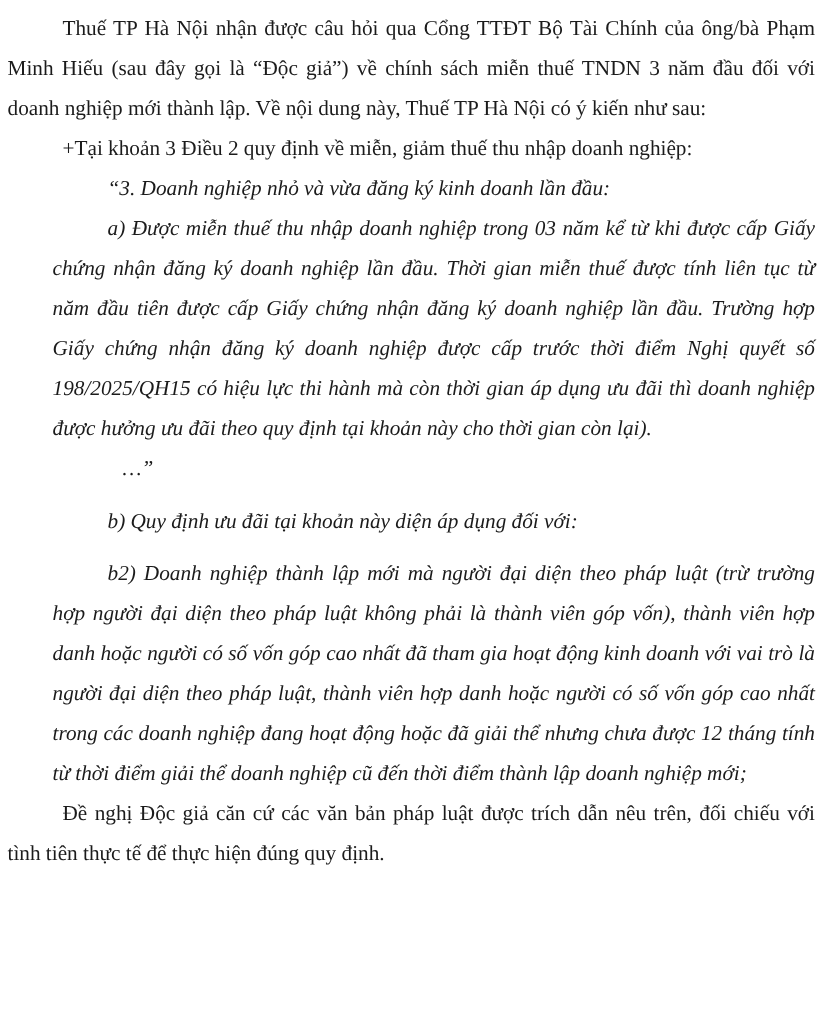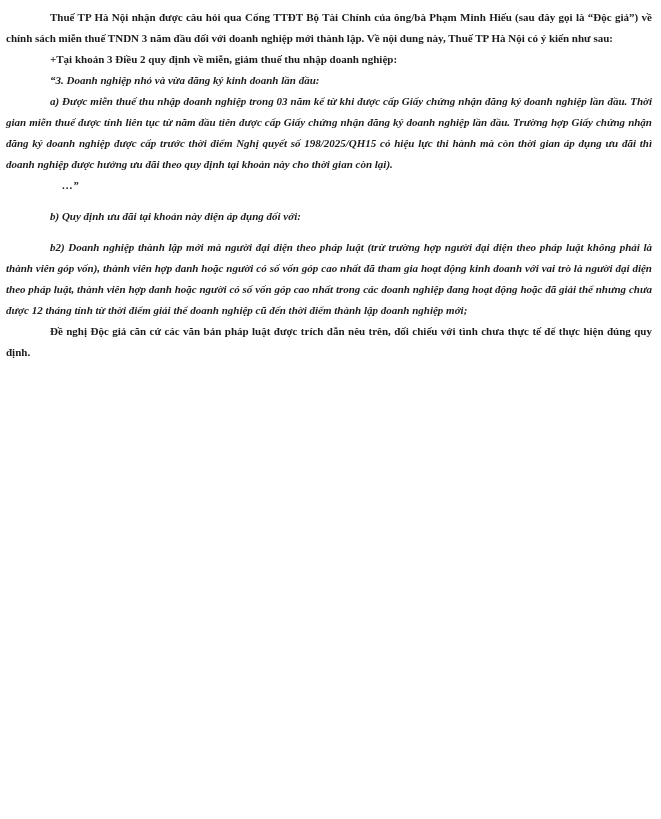--- a/index.html
+++ b/index.html
@@ -17,28 +17,28 @@
   }
   .page {
     box-sizing: border-box;
     width: 661px;
     height: 819px;
     padding: 7px 9px 0 6px;
     background: #ffffff;
   }
   .para {
     margin: 0;
-    font-size: 11px;
-    line-height: 21px;
+    font-size: 17px;
+    line-height: 32px;
     text-align: justify;
     text-indent: 44px;
-    font-weight: bold;
   }
   .para.it {
     font-style: italic;
+    margin-left: 36px;
   }
   .para.gap-sm {
     margin-top: 10px;
   }
   .para.gap-lg {
     margin-top: 18px;
   }
   .para.ind-wide {
     text-indent: 56px;
   }
@@ -48,15 +48,15 @@
 
 <div class="page">
   <div id="doc-body">
       <p class="para">Thuế TP Hà Nội nhận được câu hỏi qua Cổng TTĐT Bộ Tài Chính của ông/bà Phạm Minh Hiếu (sau đây gọi là “Độc giả”) về chính sách miễn thuế TNDN 3 năm đầu đối với doanh nghiệp mới thành lập. Về nội dung này, Thuế TP Hà Nội có ý kiến như sau:</p>
       <p class="para">+Tại khoản 3 Điều 2 quy định về miễn, giảm thuế thu nhập doanh nghiệp:</p>
       <p class="para it">“3. Doanh nghiệp nhỏ và vừa đăng ký kinh doanh lần đầu:</p>
       <p class="para it">a) Được miễn thuế thu nhập doanh nghiệp trong 03 năm kể từ khi được cấp Giấy chứng nhận đăng ký doanh nghiệp lần đầu. Thời gian miễn thuế được tính liên tục từ năm đầu tiên được cấp Giấy chứng nhận đăng ký doanh nghiệp lần đầu. Trường hợp Giấy chứng nhận đăng ký doanh nghiệp được cấp trước thời điểm Nghị quyết số 198/2025/QH15 có hiệu lực thi hành mà còn thời gian áp dụng ưu đãi thì doanh nghiệp được hưởng ưu đãi theo quy định tại khoản này cho thời gian còn lại).</p>
       <p class="para it ind-wide">…”</p>
       <p class="para it gap-sm">b) Quy định ưu đãi tại khoản này diện áp dụng đối với:</p>
       <p class="para it gap-sm">b2) Doanh nghiệp thành lập mới mà người đại diện theo pháp luật (trừ trường hợp người đại diện theo pháp luật không phải là thành viên góp vốn), thành viên hợp danh hoặc người có số vốn góp cao nhất đã tham gia hoạt động kinh doanh với vai trò là người đại diện theo pháp luật, thành viên hợp danh hoặc người có số vốn góp cao nhất trong các doanh nghiệp đang hoạt động hoặc đã giải thể nhưng chưa được 12 tháng tính từ thời điểm giải thể doanh nghiệp cũ đến thời điểm thành lập doanh nghiệp mới;</p>
-      <p class="para">Đề nghị Độc giả căn cứ các văn bản pháp luật được trích dẫn nêu trên, đối chiếu với tình chưa thực tế để thực hiện đúng quy định.</p>
+      <p class="para">Đề nghị Độc giả căn cứ các văn bản pháp luật được trích dẫn nêu trên, đối chiếu với tình tiên thực tế để thực hiện đúng quy định.</p>
     </div>
 </div>
 
 </body></html>

